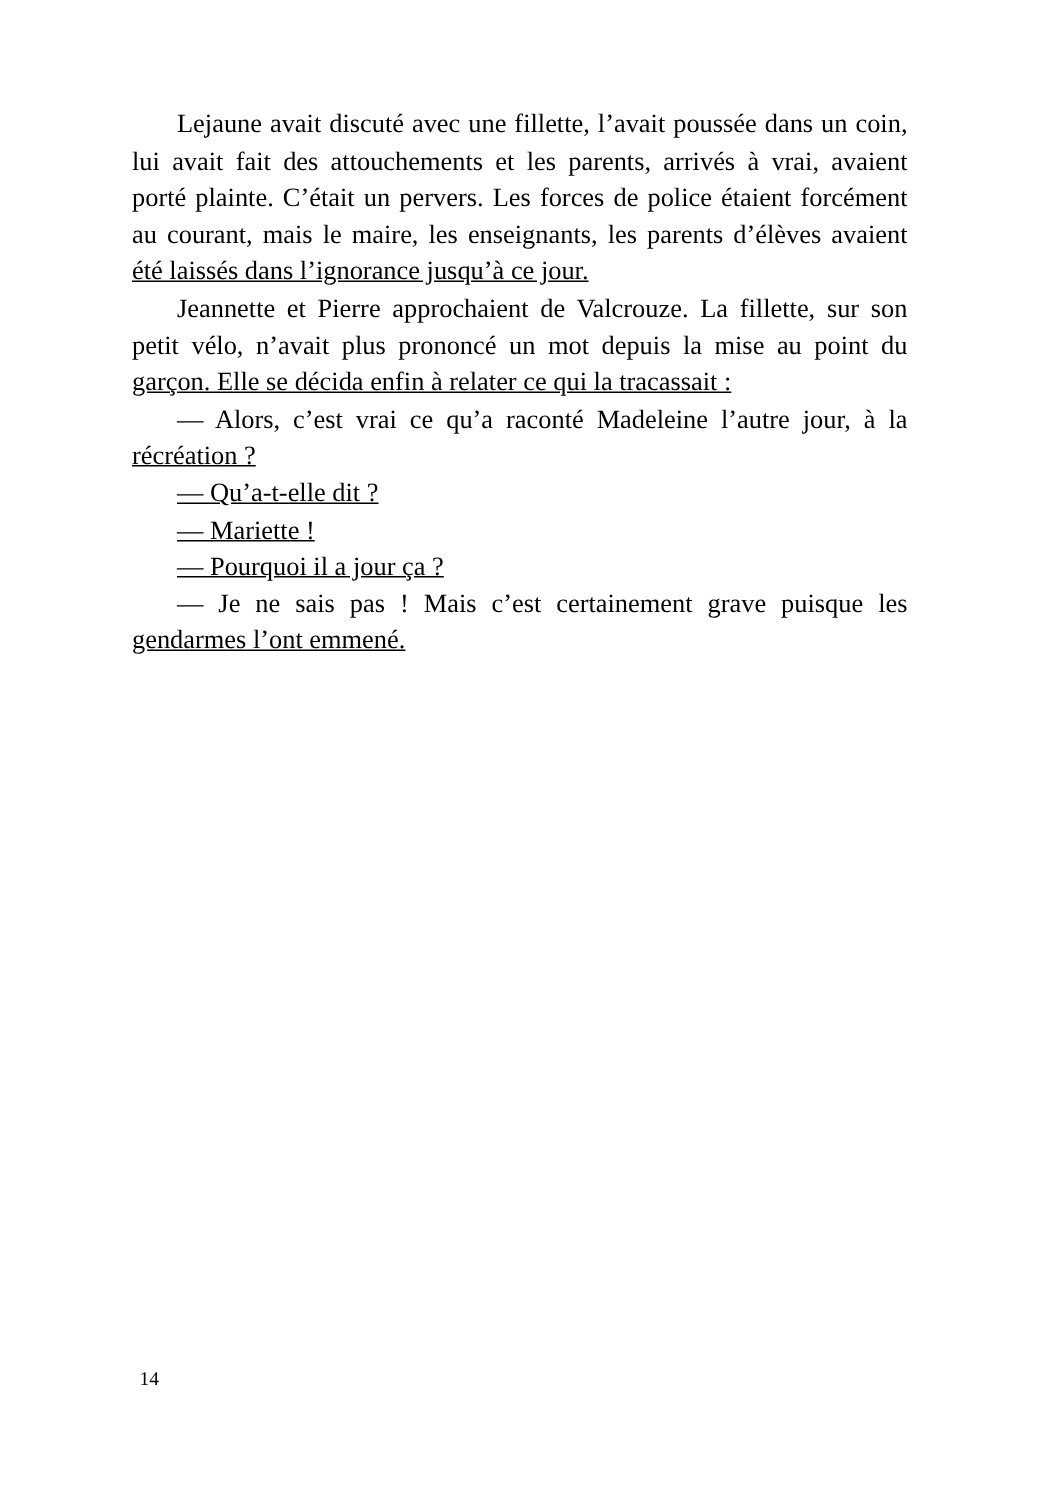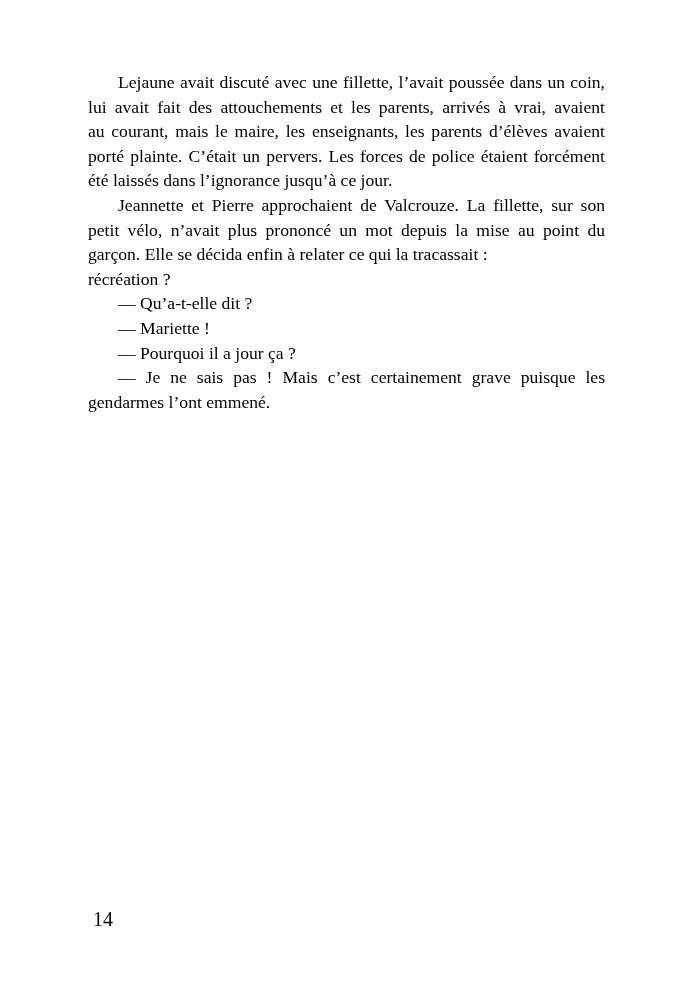--- a/index.html
+++ b/index.html
@@ -34,47 +34,49 @@
     white-space: normal;
     height: 24.6px;
     overflow: hidden;
   }
   .line.para-first {
     text-indent: 30px;
   }
   .line.para-last {
     text-align: left;
     text-align-last: left;
+    text-decoration: underline;
   }
   .page-number {
     position: absolute;
     left: 93px;
     top: 907px;
-    font-size: 20px;
+    font-size: 13px;
     line-height: 24.6px;
   }
 </style>
 </head>
 <body>
 
 <div class="book-page">
   <div class="body-text">
       <div class="paragraph">
         <div class="line para-first">Lejaune avait discuté avec une fillette, l’avait poussée dans un coin,</div>
         <div class="line">lui avait fait des attouchements et les parents, arrivés à vrai, avaient</div>
+        <div class="line">porté plainte. C’était un pervers. Les forces de police étaient forcément</div>
         <div class="line">au courant, mais le maire, les enseignants, les parents d’élèves avaient</div>
-        <div class="line">porté plainte. C’était un pervers. Les forces de police étaient forcément</div>
         <div class="line para-last">été laissés dans l’ignorance jusqu’à ce jour.</div>
       </div>
       <div class="paragraph">
         <div class="line para-first">Jeannette et Pierre approchaient de Valcrouze. La fillette, sur son</div>
         <div class="line">petit vélo, n’avait plus prononcé un mot depuis la mise au point du</div>
         <div class="line para-last">garçon. Elle se décida enfin à relater ce qui la tracassait :</div>
       </div>
       <div class="paragraph">
+        <div class="line para-first">— Alors, c’est vrai ce qu’a raconté Madeleine l’autre jour, à la</div>
         <div class="line para-last">récréation ?</div>
       </div>
       <div class="paragraph">
         <div class="line para-first para-last">— Qu’a-t-elle dit ?</div>
       </div>
       <div class="paragraph">
       </div>
       <div class="paragraph">
         <div class="line para-first para-last">— Mariette !</div>
       </div>

